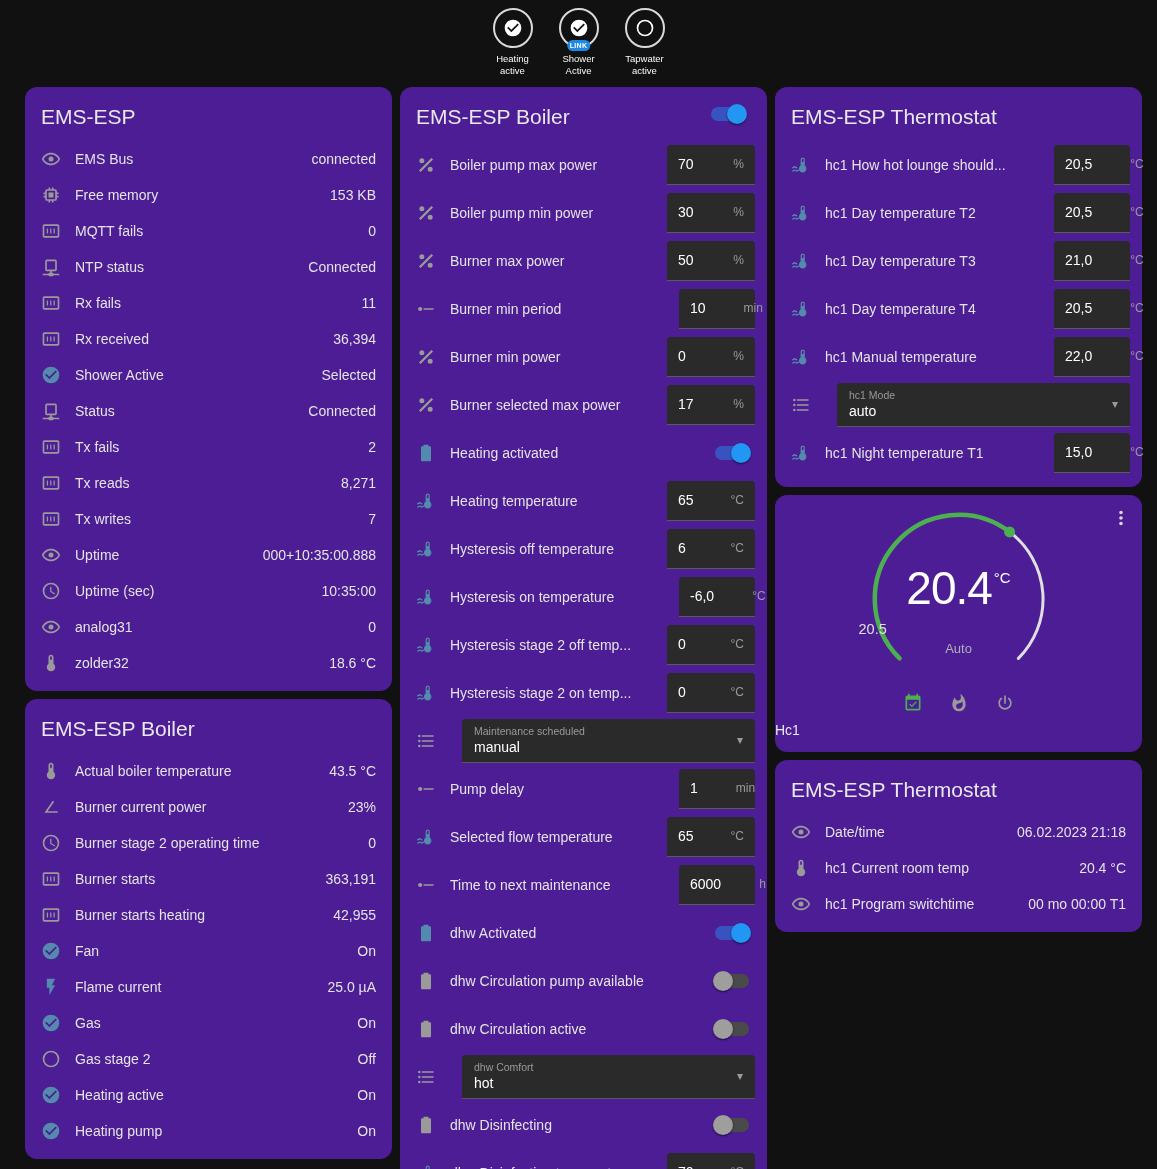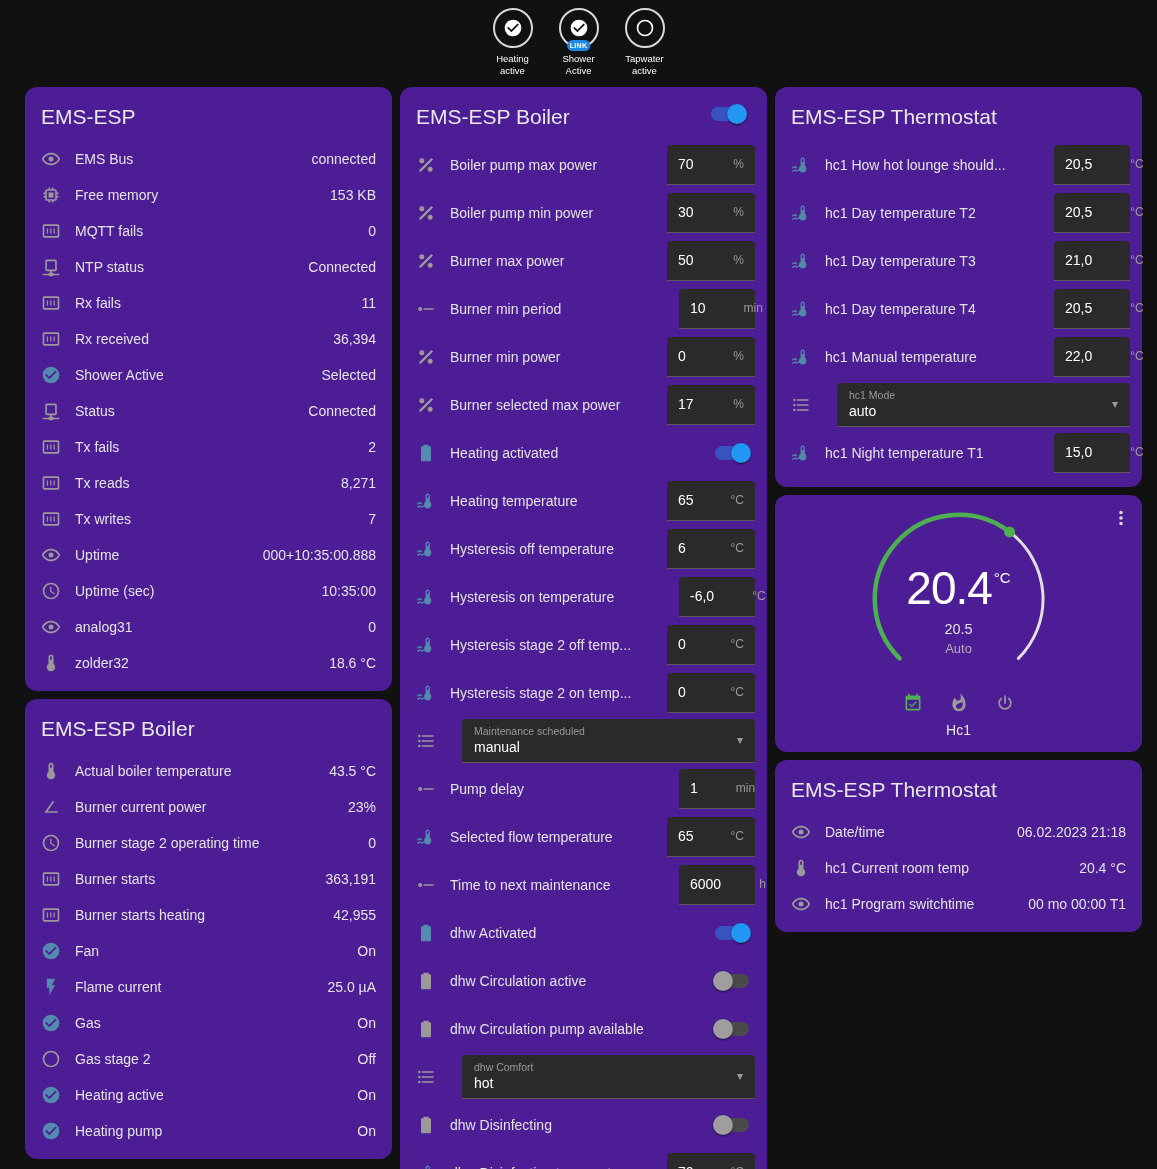--- a/index.html
+++ b/index.html
@@ -68,25 +68,25 @@
   .caret { color:#9a9a9a; font-size:12px; margin-left:8px; }
   
   .gauge-card { padding-bottom:14px; }
   .kebab { position:absolute; top:12px; right:10px; width:22px; height:22px; color:#d8d8d8; cursor:pointer; }
   .kebab svg { width:100%; height:100%; }
   .gauge-wrap { position:relative; width:200px; height:182px; margin:12px auto 0; }
   .gauge-wrap svg.arc { position:absolute; inset:0; }
   .gauge-temp { position:absolute; top:58px; left:0; right:0; display:flex; justify-content:center; align-items:flex-start; color:#fff; }
   .gauge-temp .cur { font-size:46px; line-height:1; letter-spacing:-1px; }
   .gauge-temp .unit { font-size:15px; margin-top:4px; margin-left:2px; }
-  .gauge-target { position:absolute; top:114px; left:0; right:0; text-align:center; font-size:14.5px; color:#e0e0e0; }
+  .gauge-target { position:absolute; top:114px; left:0; right:0; font-size:14.5px; color:#e0e0e0; }
   .gauge-mode { position:absolute; top:134px; left:0; right:0; text-align:center; font-size:13px; color:#b0b0b0; }
   .gauge-actions { display:flex; justify-content:center; gap:26px; margin-top:4px; }
   .gauge-actions .icon { cursor:pointer; }
-  .gauge-name { text-align:center; font-size:14px; margin-top:9px; color:#e8e8e8; }
+  .gauge-name { font-size:14px; margin-top:9px; color:#e8e8e8; }
 </style>
 </head>
 <body>
 
 <div class="badges" id="badges">
     <div class="badge">
       <div class="badge-circle">
         <span class="icon">
           <svg viewBox="0 0 24 24" fill="currentColor">
             <path fill-rule="evenodd" d="M12,2A10,10 0 0,1 22,12A10,10 0 0,1 12,22A10,10 0 0,1 2,12A10,10 0 0,1 12,2M10,17L19,8L17.59,6.58L10,14.17L6.41,10.59L5,12L10,17Z"></path>
@@ -591,32 +591,32 @@
             <div class="switch on">
               <span class="thumb"></span>
             </div>
           </div>
           <div class="row">
             <span class="icon">
               <svg viewBox="0 0 24 24" fill="currentColor">
                 <path d="M16.67,4H15V2H9V4H7.33A1.33,1.33 0 0,0 6,5.33V20.67C6,21.4 6.6,22 7.33,22H16.67A1.33,1.33 0 0,0 18,20.67V5.33C18,4.6 17.4,4 16.67,4Z"></path>
               </svg>
             </span>
-            <span class="label">dhw Circulation active</span>
+            <span class="label">dhw Circulation pump available</span>
             <div class="switch">
               <span class="thumb"></span>
             </div>
           </div>
           <div class="row">
             <span class="icon">
               <svg viewBox="0 0 24 24" fill="currentColor">
                 <path d="M16.67,4H15V2H9V4H7.33A1.33,1.33 0 0,0 6,5.33V20.67C6,21.4 6.6,22 7.33,22H16.67A1.33,1.33 0 0,0 18,20.67V5.33C18,4.6 17.4,4 16.67,4Z"></path>
               </svg>
             </span>
-            <span class="label">dhw Circulation pump available</span>
+            <span class="label">dhw Circulation active</span>
             <div class="switch">
               <span class="thumb"></span>
             </div>
           </div>
           <div class="row">
             <span class="icon">
               <svg viewBox="0 0 24 24" fill="currentColor">
                 <path d="M7,5H21V7H7V5M7,13V11H21V13H7M4,4.5A1.5,1.5 0 0,1 5.5,6A1.5,1.5 0 0,1 4,7.5A1.5,1.5 0 0,1 2.5,6A1.5,1.5 0 0,1 4,4.5M4,10.5A1.5,1.5 0 0,1 5.5,12A1.5,1.5 0 0,1 4,13.5A1.5,1.5 0 0,1 2.5,12A1.5,1.5 0 0,1 4,10.5M7,19V17H21V19H7M4,16.5A1.5,1.5 0 0,1 5.5,18A1.5,1.5 0 0,1 4,19.5A1.5,1.5 0 0,1 2.5,18A1.5,1.5 0 0,1 4,16.5Z"></path>
               </svg>
             </span>

